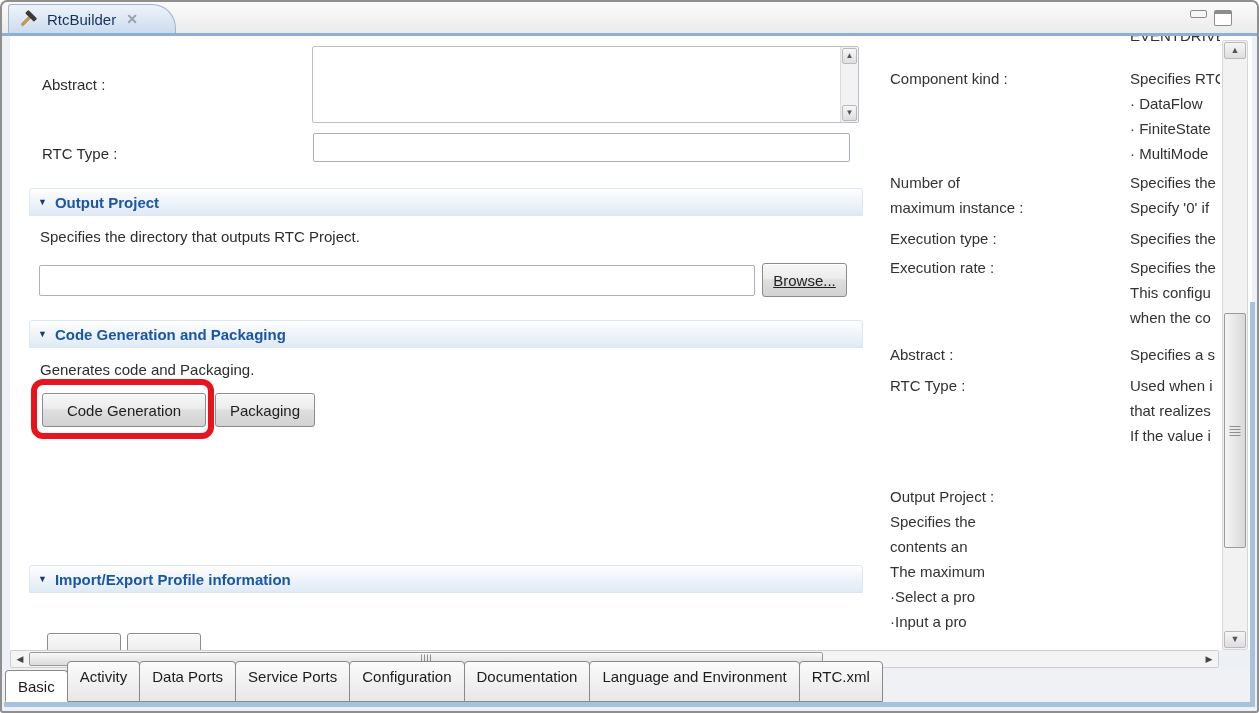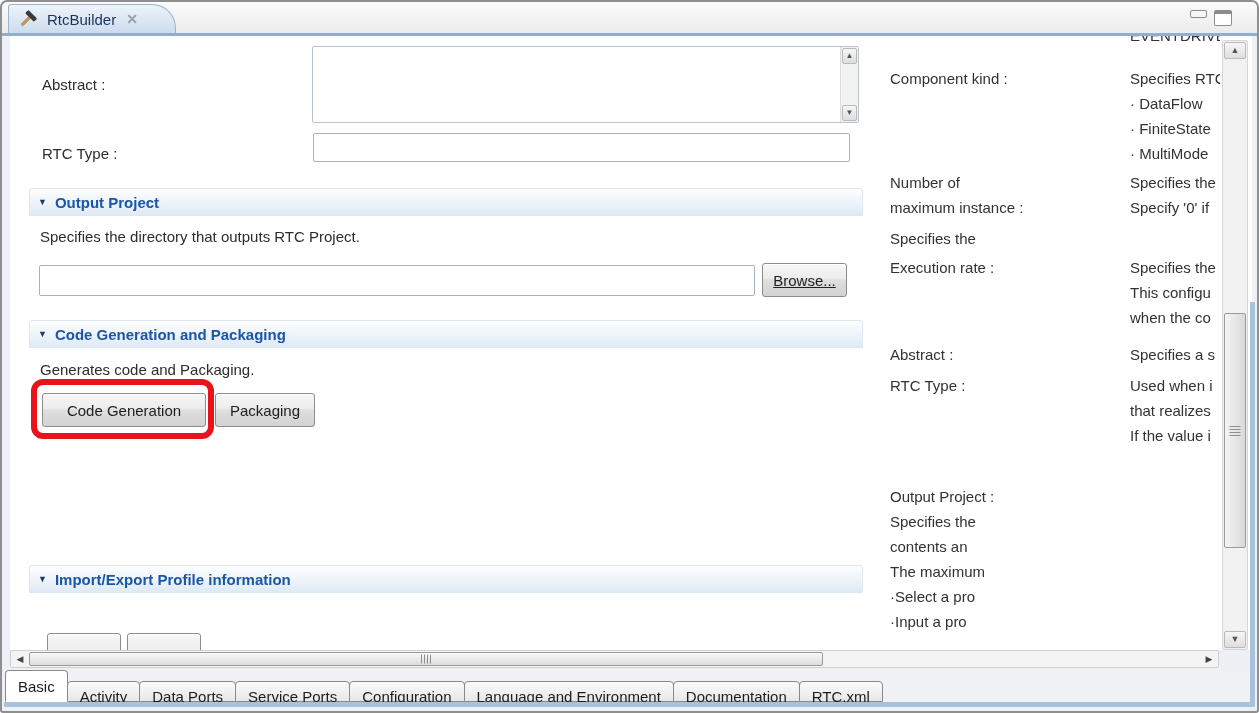--- a/index.html
+++ b/index.html
@@ -78,21 +78,21 @@
              text-align:center; font-size:9px; color:#444; line-height:15px; }
   .hsb-btn.left { left:1px; } .hsb-btn.right { right:1px; }
   .hsb-thumb { position:absolute; left:18px; top:1px; height:14px; width:794px;
                background:linear-gradient(#f8f8f8,#dcdcdc); border:1px solid #9a9a9a; border-radius:2px; }
   .grip-h { position:absolute; left:50%; top:50%; width:10px; height:9px; transform:translate(-50%,-50%);
             background:repeating-linear-gradient(90deg,#8f8f8f 0 1px, transparent 1px 3px); }
 
   
   .btabs { position:absolute; left:2px; right:2px; top:668px; height:32px; background:#eff1f4;
            display:flex; align-items:flex-end; padding-left:1px; }
-  .btab { border:1px solid #898989; border-radius:4px 4px 0 0; height:21px; line-height:29px;
+  .btab { border:1px solid #898989; border-radius:4px 4px 0 0; height:41px; line-height:29px;
           padding:0 12px; font-size:15px; color:#1c1c1c; background:linear-gradient(#fbfbfb,#e7e7e7);
           margin-right:-1px; white-space:nowrap; }
   .btab.active { background:#ffffff; height:32px; line-height:31px; z-index:2; border-bottom:1px solid #ffffff; }
   .bottom-blue { position:absolute; left:2px; right:2px; top:700px; height:5px; background:#a9c2db; }
   .right-blue { position:absolute; right:2px; top:300px; width:5px; height:400px; background:#a9c2db; }
 </style>
 </head>
 <body>
 
 <div class="window">
@@ -168,20 +168,21 @@
       <div class="help-row r2">
         <div class="help-label">Number of
 maximum instance :</div>
         <div class="help-desc">
           <div>Specifies the</div>
           <div>Specify '0' if</div>
         </div>
       </div>
 
       <div class="help-row r3">
+        <div class="help-label">Execution type :</div>
         <div class="help-desc">
           <div>Specifies the</div>
         </div>
       </div>
 
       <div class="help-row r4">
         <div class="help-label">Execution rate :</div>
         <div class="help-desc">
           <div>Specifies the</div>
           <div>This configu</div>
@@ -240,20 +241,20 @@
     </div>
     <div class="hsb-btn right">▶</div>
   </div>
 
   <div class="btabs">
     <div class="btab active">Basic</div>
     <div class="btab">Activity</div>
     <div class="btab">Data Ports</div>
     <div class="btab">Service Ports</div>
     <div class="btab">Configuration</div>
+    <div class="btab">Documentation</div>
     <div class="btab">Language and Environment</div>
-    <div class="btab">Documentation</div>
     <div class="btab">RTC.xml</div>
   </div>
 
   <div class="bottom-blue"></div>
   <div class="right-blue"></div>
 </div>
 
 </body></html>

